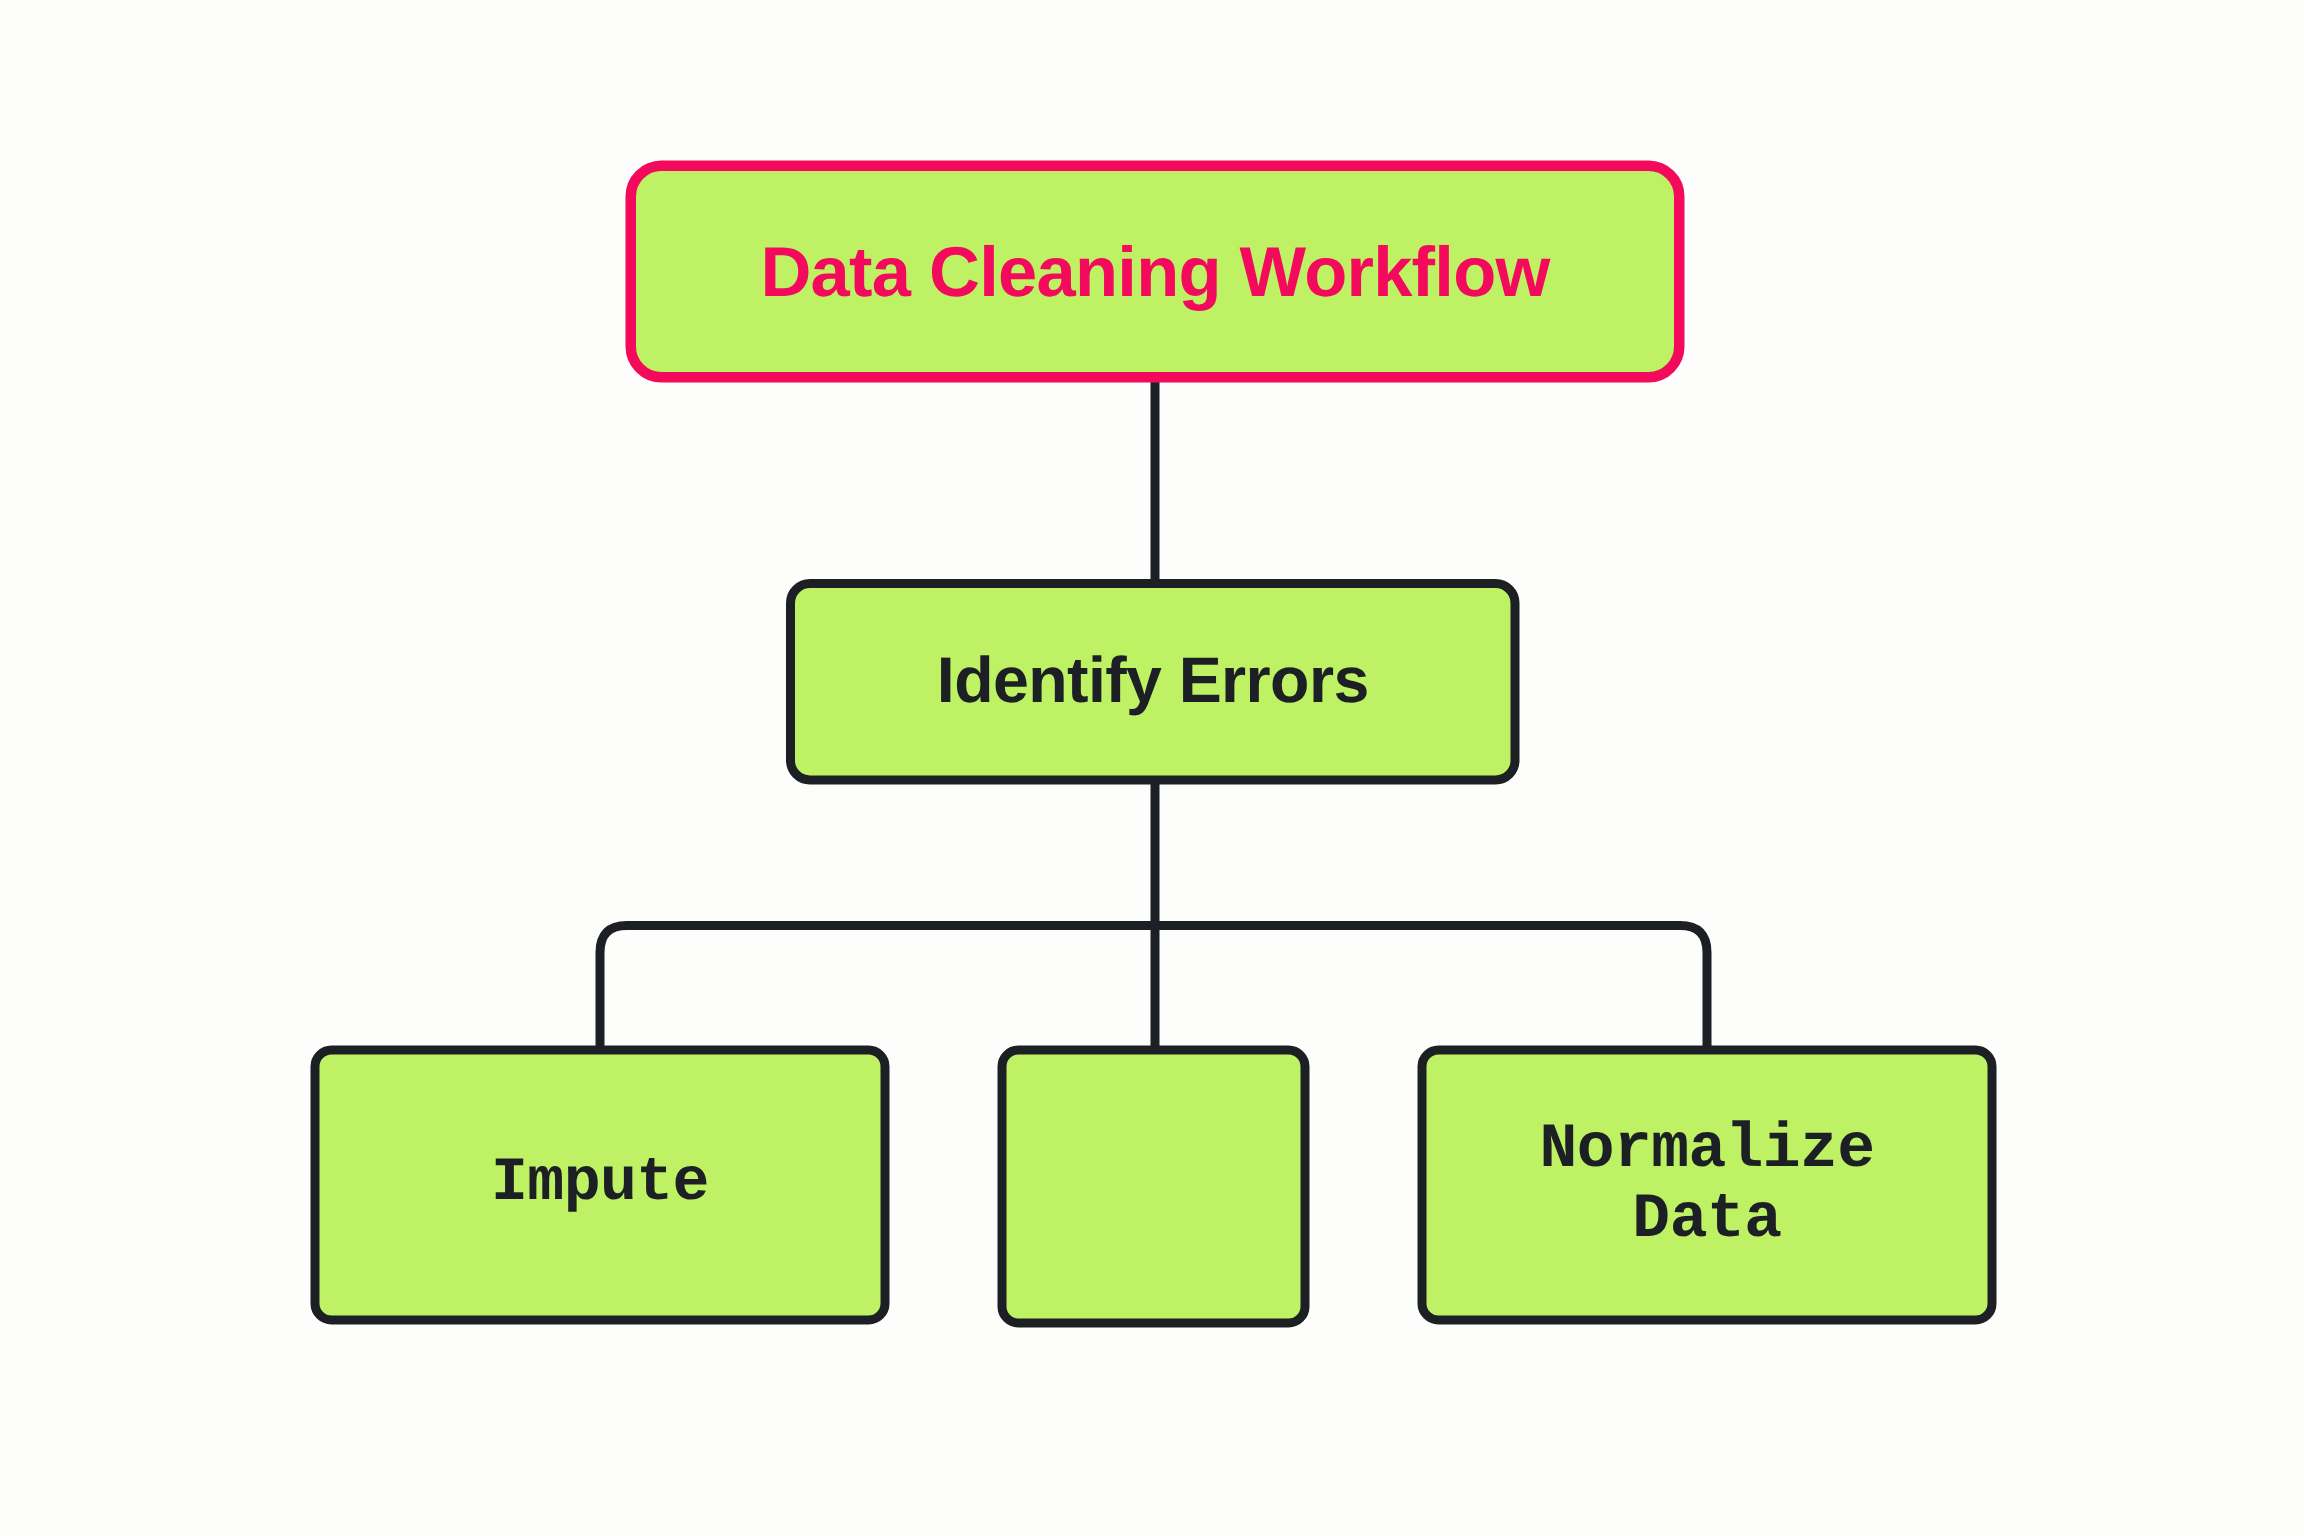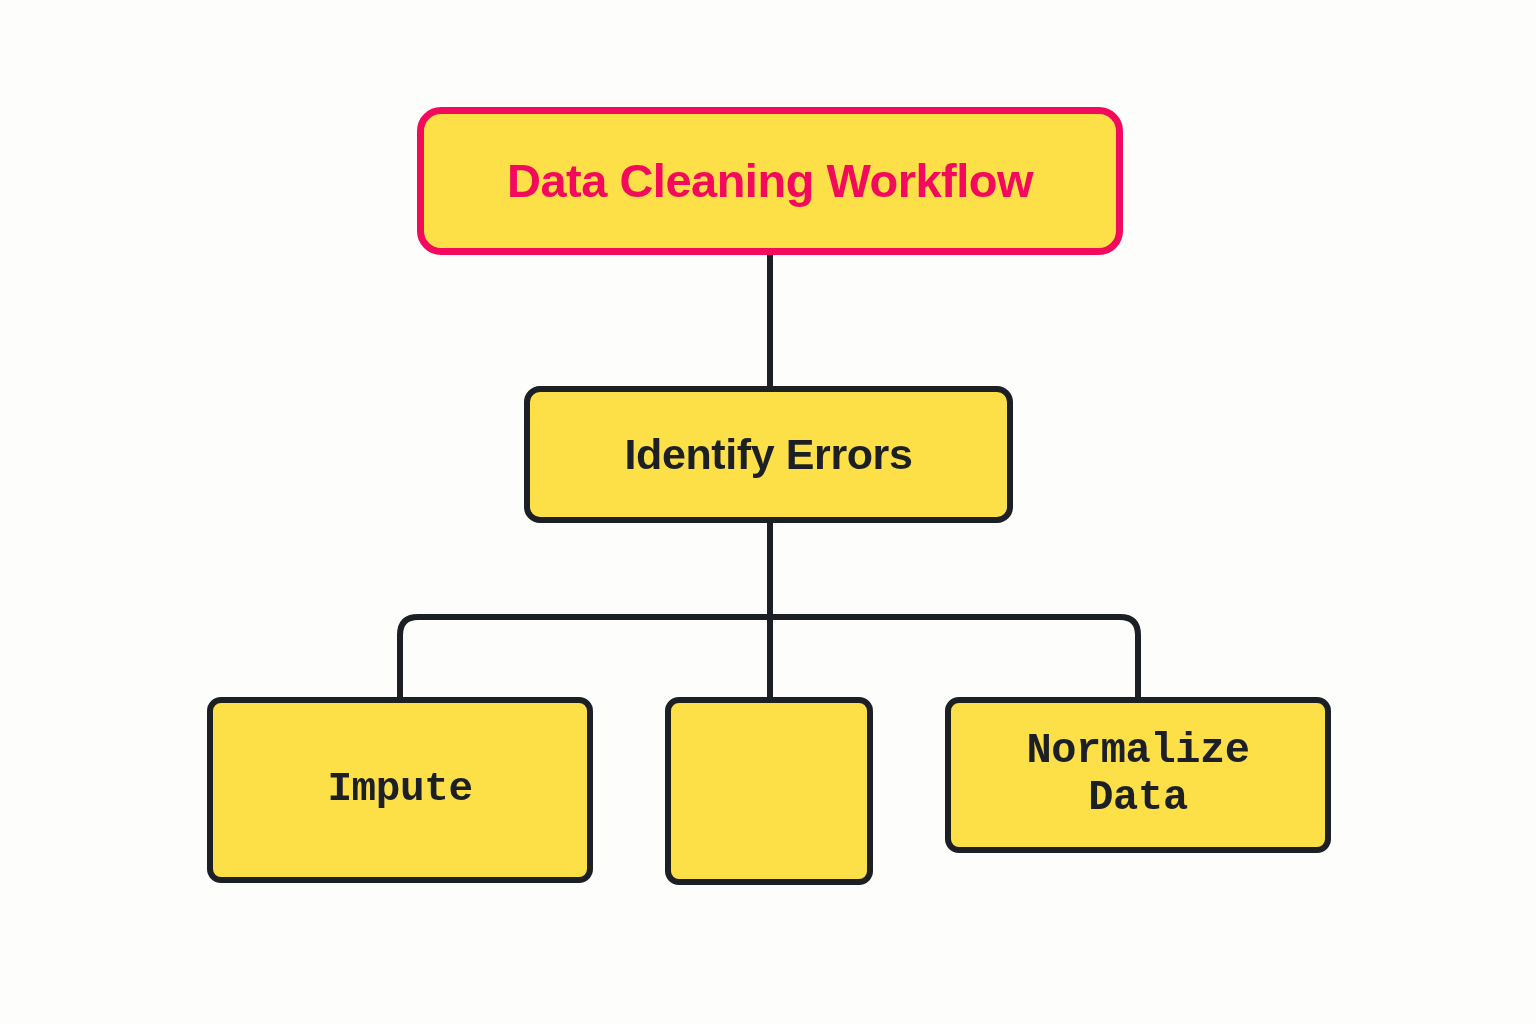--- a/index.html
+++ b/index.html
@@ -34,21 +34,21 @@
 
   
   .node {
     position: absolute;
     z-index: 2;
     box-sizing: border-box;
     display: flex;
     flex-direction: column;
     align-items: center;
     justify-content: center;
-    background: #fde047;
+    background: #bef264;
     text-align: center;
     line-height: 1.06;
   }
 
   .node-root {
     left: 417px;
     top: 107px;
     width: 706px;
     height: 148px;
     border: 7px solid #F40A5C;
@@ -90,21 +90,21 @@
   .node-leaf-1 {
     left: 665px;
     top: 697px;
     width: 208px;
     height: 188px;
   }
   .node-leaf-2 {
     left: 945px;
     top: 697px;
     width: 386px;
-    height: 156px;
+    height: 186px;
   }
   .node-leaf .node-line-1 {
     color: #1C2024;
     font-size: 41px;
     font-weight: bold;
     letter-spacing: -0.4px;
   }
   .node-leaf .node-line-2 {
     color: #1C2024;
     font-size: 37px;

